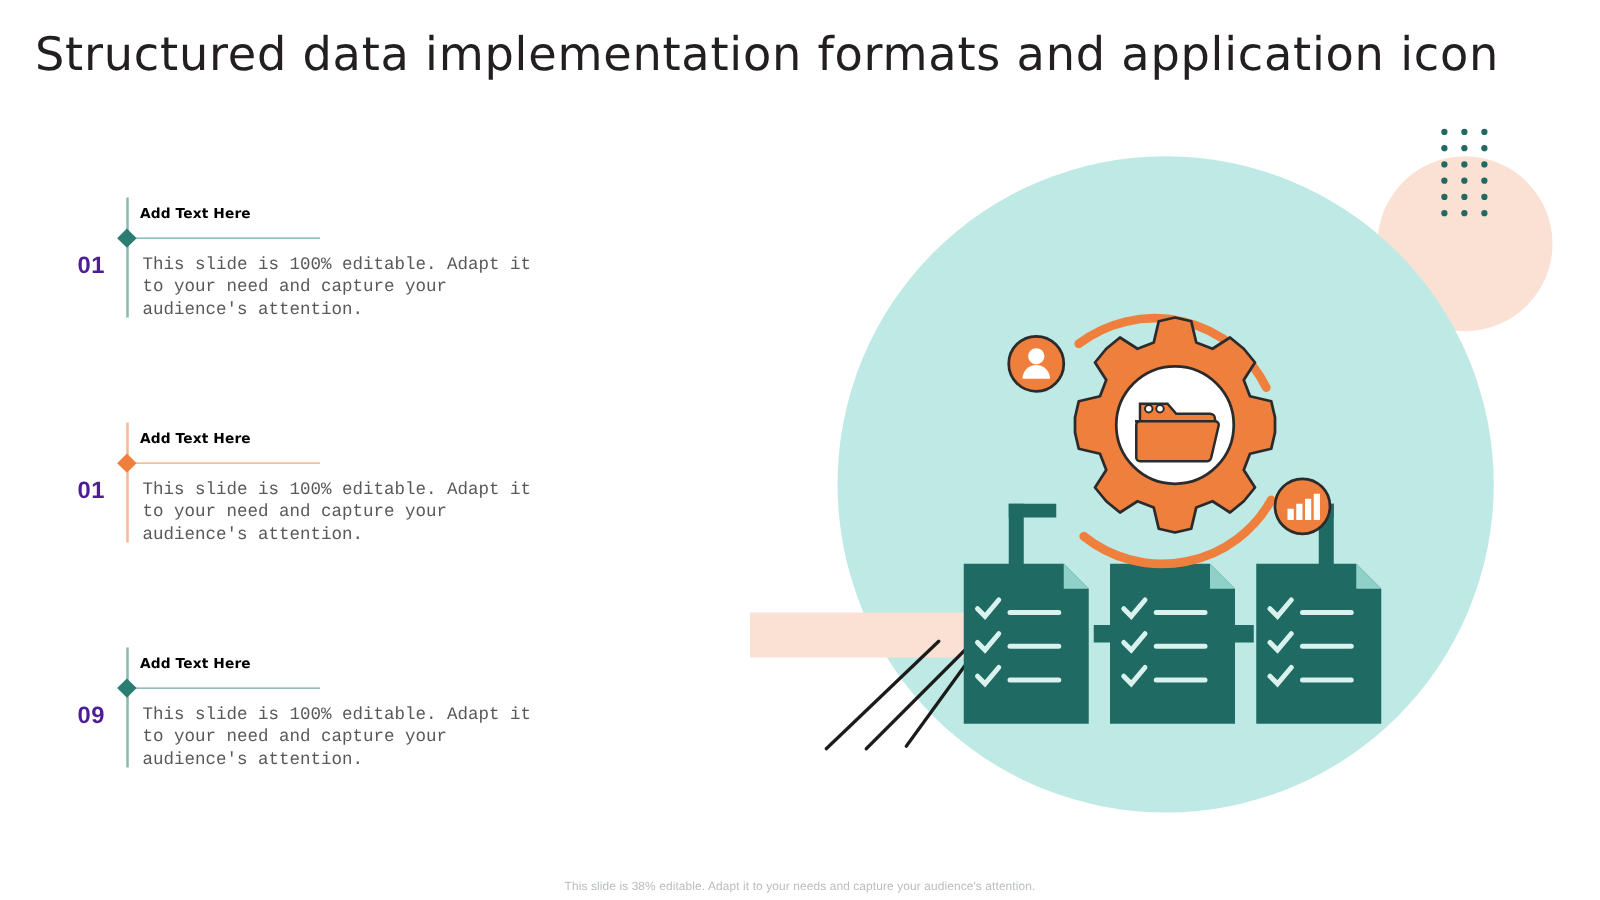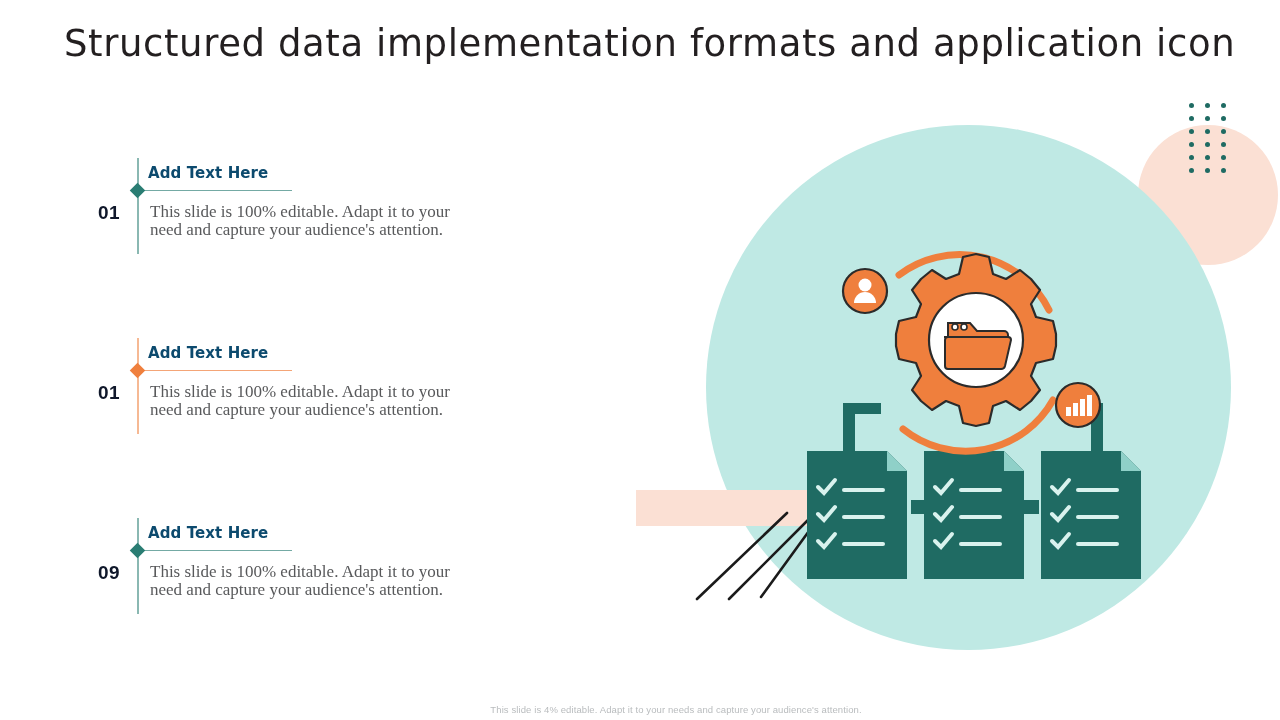--- a/index.html
+++ b/index.html
@@ -11,21 +11,20 @@
     background: #ffffff;
     font-family: "Liberation Sans", sans-serif;
     overflow: hidden;
   }
 
   #slide {
     position: relative;
     width: 1128px;
     height: 720px;
     background: #ffffff;
-    margin-left: 36px;
   }
 
   
   .slide-title {
     position: absolute;
     left: 28px;
     top: 22px;
     width: 1180px;
     font-size: 37px;
     font-weight: 400;
@@ -47,21 +46,21 @@
     position: relative;
     height: 180px;
   }
 
   .bullet-number {
     position: absolute;
     left: 62px;
     top: 52px;
     font-size: 19px;
     font-weight: 700;
-    color: #0f172a;
+    color: #4c1d95;
     letter-spacing: 0.5px;
     font-family: "Liberation Sans", sans-serif;
   }
 
   .bullet-vline {
     position: absolute;
     left: 101px;
     top: 8px;
     width: 1.6px;
     height: 96px;
@@ -81,36 +80,36 @@
     top: 35px;
     width: 11px;
     height: 11px;
     transform: rotate(45deg);
   }
 
   .bullet-heading {
     position: absolute;
     left: 112px;
     top: 14px;
-    font-size: 15px;
+    font-size: 11px;
     font-weight: 700;
-    color: #0c4a6e;
+    color: #000000;
     letter-spacing: 0.1px;
     font-family: "DejaVu Sans", sans-serif;
   }
 
   .bullet-body {
     position: absolute;
     left: 114px;
     top: 53px;
     width: 330px;
-    font-size: 17px;
+    font-size: 14px;
     line-height: 18px;
     color: #58595b;
-    font-family: Liberation Serif, serif;
+    font-family: Liberation Mono, monospace;
   }
 
   
   .art-stage {
     position: absolute;
     left: 575px;
     top: 95px;
     width: 705px;
     height: 600px;
   }
@@ -336,15 +335,15 @@
         <circle cx="0" cy="0" r="22" fill="#ef7f3d" stroke="#2b2b2b" stroke-width="2.2"></circle>
         <rect x="-12" y="2" width="5" height="9" fill="#ffffff"></rect>
         <rect x="-5" y="-2" width="5" height="13" fill="#ffffff"></rect>
         <rect x="2" y="-6" width="5" height="17" fill="#ffffff"></rect>
         <rect x="9" y="-10" width="5" height="21" fill="#ffffff"></rect>
       </g>
 
     </svg>
   </div>
 
-  <div class="footer-note">This slide is 4% editable. Adapt it to your needs and capture your audience's attention.</div>
+  <div class="footer-note">This slide is 38% editable. Adapt it to your needs and capture your audience's attention.</div>
 
 </div>
 
 </body></html>

